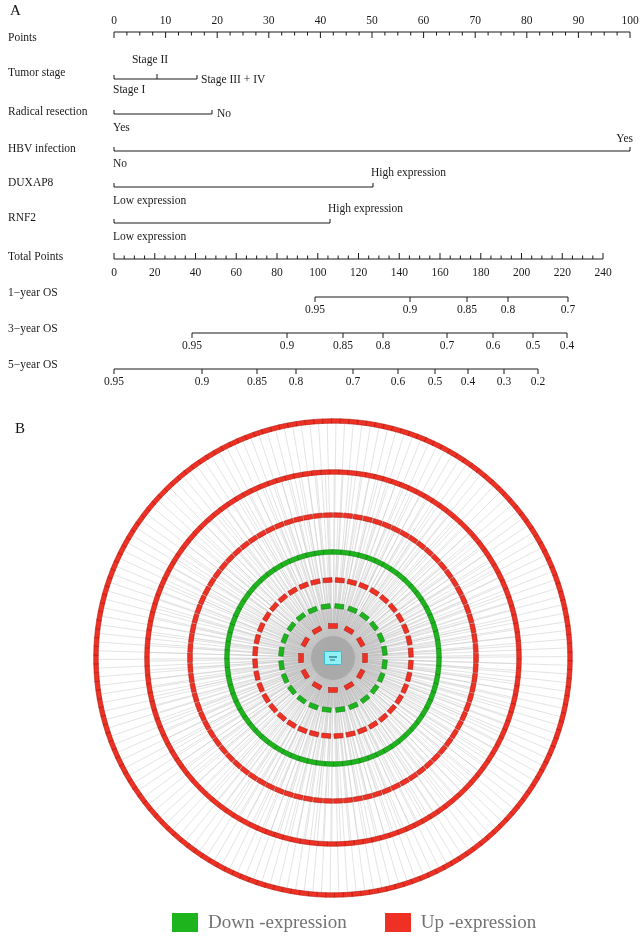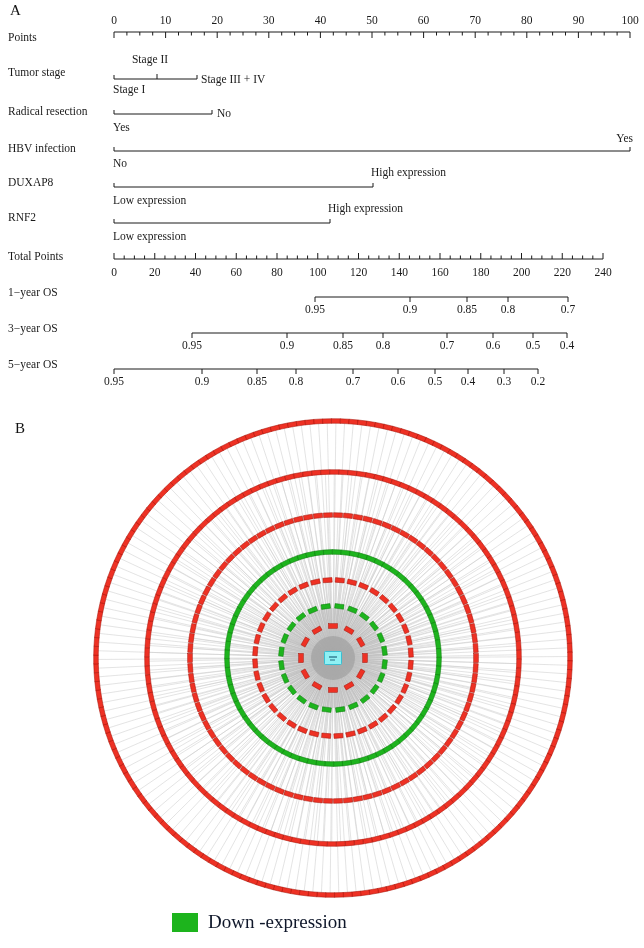--- a/index.html
+++ b/index.html
@@ -6,21 +6,21 @@
   .figure{position:relative;width:644px;height:948px;background:#ffffff;
           font-family:"Liberation Serif", serif;color:#111;overflow:hidden;}
   .panel-letter{position:absolute;font-size:15px;color:#111;}
   #panel-a-letter{left:10px;top:2px;}
   #panel-b-letter{left:15px;top:420px;}
   svg{position:absolute;left:0;display:block;}
   #nomogram-svg{top:0;}
   #network-svg{top:415px;}
   svg text{font-family:"Liberation Serif", serif;}
   .legend{position:absolute;top:911px;left:172px;display:flex;align-items:center;gap:38px;}
-  .legend-item{display:flex;align-items:center;gap:10px;font-size:19px;color:#0f172a;}
+  .legend-item{display:flex;align-items:center;gap:10px;font-size:19px;color:#737373;}
   .swatch{width:26px;height:19px;display:inline-block;}
 </style>
 </head>
 <body>
 
 <div class="figure">
   <div class="panel-letter" id="panel-a-letter">A</div>
 
   <svg id="nomogram-svg" width="644" height="400">
       <text x="8" y="41" text-anchor="start" font-size="11.5" fill="#1a1a1a">Points</text>
@@ -1323,14 +1323,18 @@
       <rect x="324.5" y="236.5" width="17" height="13" rx="1" fill="#8ff1f4" stroke="#39bfd3" stroke-width="1"></rect>
       <line x1="329" y1="242" x2="337" y2="242" stroke="#0a4b66" stroke-width="1"></line>
       <line x1="330" y1="245" x2="335" y2="245" stroke="#0a4b66" stroke-width="0.8"></line>
     </svg>
 
   <div class="legend">
     <div class="legend-item">
       <span class="swatch" style="background: rgb(29, 180, 29);"></span>
       <span>Down -expression</span>
     </div>
+    <div class="legend-item">
+      <span class="swatch" style="background: rgb(238, 49, 36);"></span>
+      <span>Up -expression</span>
+    </div>
   </div>
 </div>
 
 </body></html>

